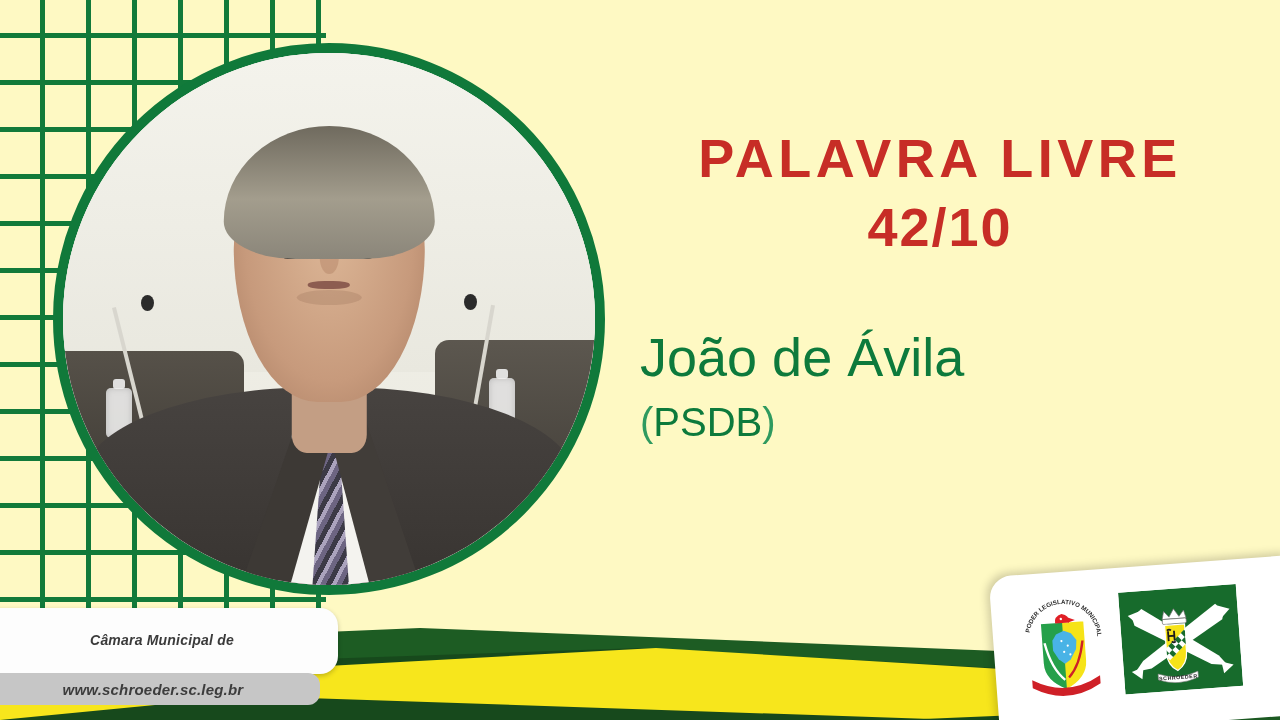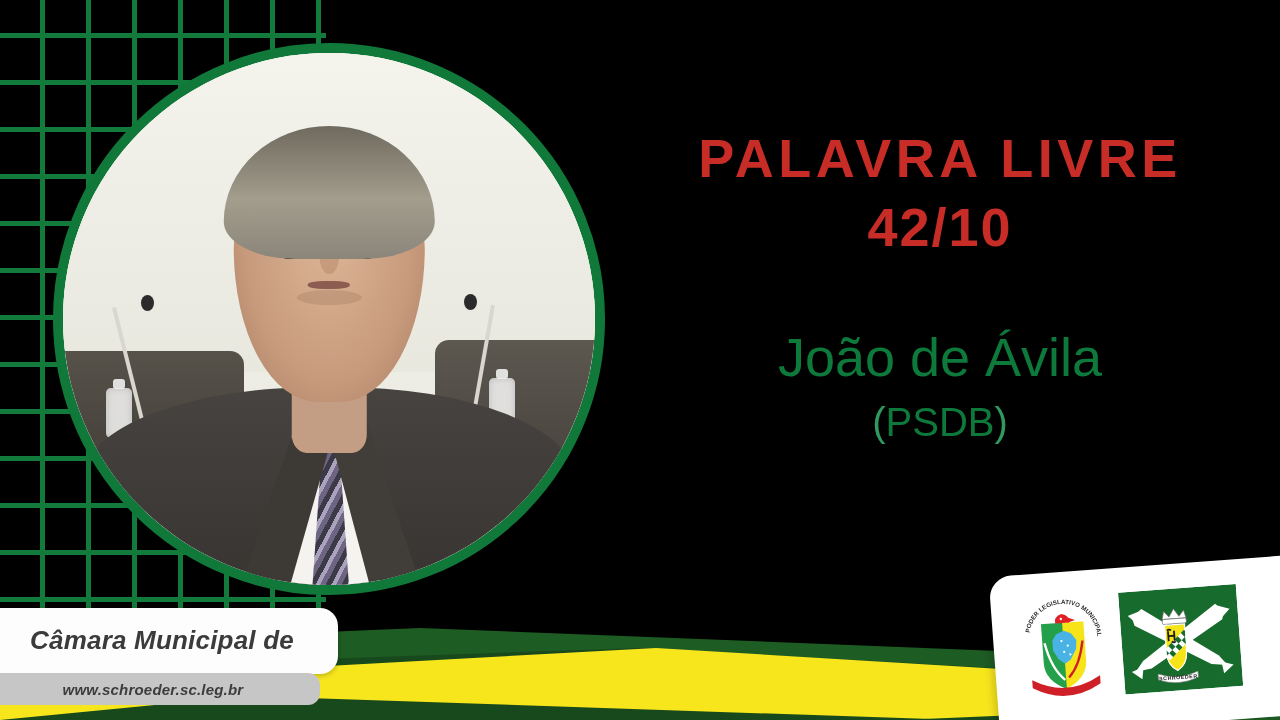--- a/index.html
+++ b/index.html
@@ -2,21 +2,21 @@
 <html><head>
 <meta charset="utf-8">
 <style>
   * { margin:0; padding:0; box-sizing:border-box; }
   html,body { width:1280px; height:720px; overflow:hidden; }
   body {
     font-family:"Liberation Sans", sans-serif;
     background:#ffffff;
     position:relative;
   }
-  #stage { position:absolute; inset:0; background:#000000; overflow:hidden; }
+  #stage { position:absolute; inset:0; background:#fef9c3; overflow:hidden; }
 
   
   .grid-pattern{
     position:absolute; left:-6px; top:-14px; width:332px; height:654px;
     background-image:
       repeating-linear-gradient(to right,  #127a3a 0px, #127a3a 5px, transparent 5px, transparent 46px),
       repeating-linear-gradient(to bottom, #127a3a 0px, #127a3a 5px, transparent 5px, transparent 47px);
     background-color:transparent;
   }
 
@@ -95,38 +95,38 @@
 
   
   .headline{
     position:absolute; left:640px; top:124px; width:600px;
     text-align:center; color:#c72d26;
     font-size:54px; font-weight:bold; letter-spacing:4.5px; line-height:1.28;
   }
   .headline .l2{ letter-spacing:2px; display:block; }
   .speaker{
     position:absolute; left:640px; top:320px; width:600px;
-    text-align:center; color:#0d7a3c;
+    text-align:left; color:#0d7a3c;
     font-size:54px; font-weight:400; line-height:1.38;
   }
   .speaker .party{ display:block; font-size:40px; }
   .speaker .paren{ color:#2f9a5f; font-weight:300; }
 
   
   .ribbon{position:absolute;left:0;bottom:0;width:1280px;height:120px;}
 
   
   .label-card{
     position:absolute; left:-14px; top:608px; width:352px; height:66px;
     background:#fdfdfd; border-radius:0 18px 18px 0;
     box-shadow:0 2px 5px rgba(0,0,0,.22);
     display:flex; align-items:center; justify-content:center;
   }
   .label-card .title{
-    font-size:26px; font-weight:bold; font-style:italic; color:#3b3b3b;
+    font-size:14px; font-weight:bold; font-style:italic; color:#3b3b3b;
     text-align:center; line-height:1.14; letter-spacing:.2px;
   }
   .url-card{
     position:absolute; left:-14px; top:673px; width:334px; height:32px;
     background:#c6c6c6; border-radius:0 12px 12px 0;
     display:flex; align-items:center; justify-content:center;
   }
   .url-card .url{
     font-size:15px; font-style:italic; color:#3c3c3c; letter-spacing:.2px; font-weight:bold;
   }

